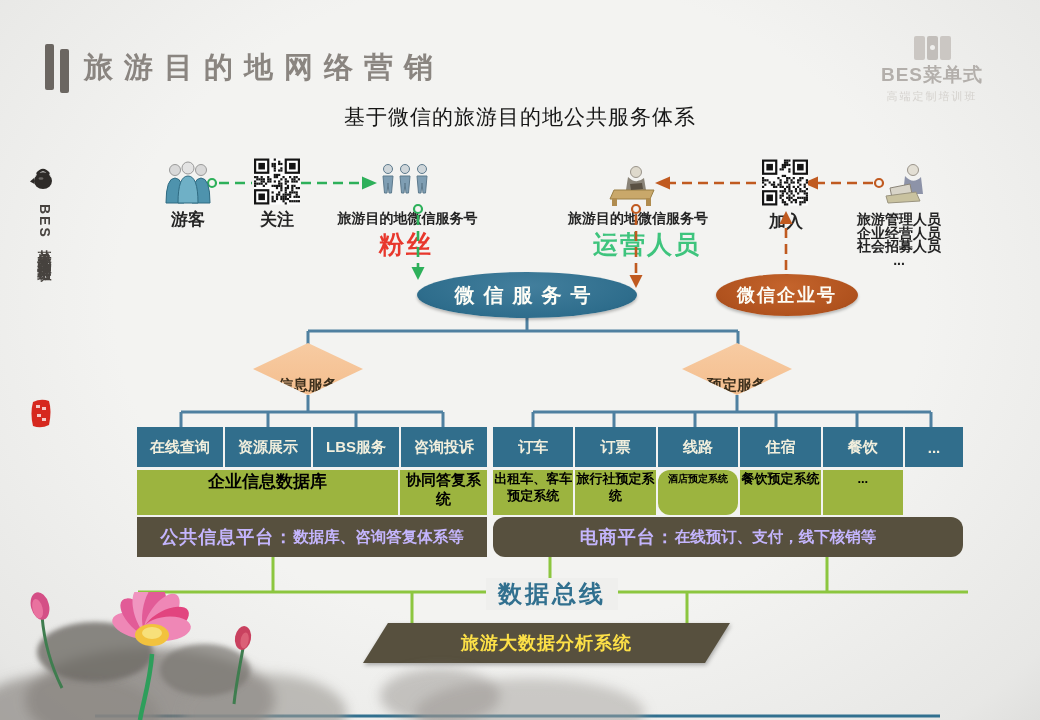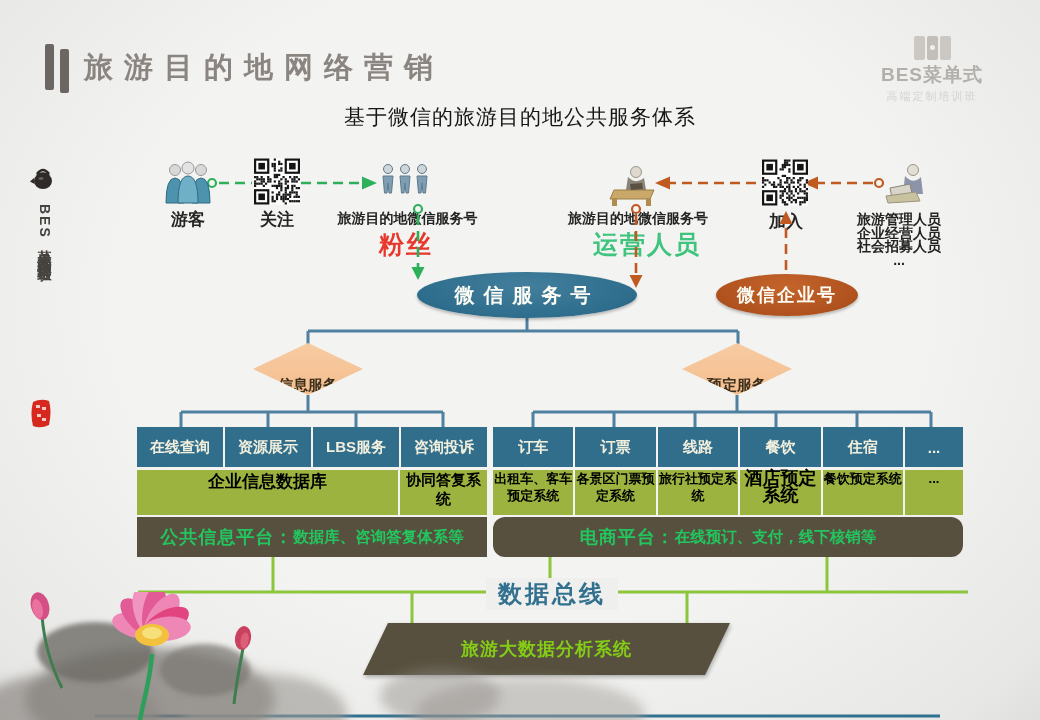--- a/index.html
+++ b/index.html
@@ -40,29 +40,29 @@
     box-shadow:0 2px 3px rgba(0,0,0,.25);}
   .diamond{position:absolute;width:110px;height:52px;background:linear-gradient(180deg,#f7cba2,var(--diamond-peach));
     clip-path:polygon(50% 0,100% 50%,50% 100%,0 50%);display:flex;align-items:flex-end;justify-content:center;
     font-size:15px;font-weight:bold;color:#3c2f1c;z-index:2;}
   
   .row{position:absolute;display:grid;gap:2px;z-index:2;}
   .cell-teal{background:var(--box-teal);color:#f2efdd;font-size:15px;font-weight:bold;
     display:flex;align-items:center;justify-content:center;text-align:center;}
   .cell-green{background:var(--row-green);color:#000000;font-weight:bold;
     display:flex;align-items:flex-start;justify-content:center;text-align:center;}
-  .band{position:absolute;background:var(--band-dark);color:#22c55e;display:flex;align-items:center;justify-content:center;
+  .band{position:absolute;background:var(--band-dark);color:#c4b5fd;display:flex;align-items:center;justify-content:center;
     white-space:nowrap;z-index:2;}
   .band .head{font-size:18px;font-weight:bold;letter-spacing:1px;}
   .band .rest{font-size:15.5px;font-weight:bold;}
   .bus-label{position:absolute;left:486px;top:578px;width:132px;text-align:center;background:#efefed;
     font-size:24px;font-weight:bold;color:var(--bus-label-blue);letter-spacing:3px;z-index:3;}
-  .bigdata{position:absolute;left:363px;top:623px;width:367px;height:52px;background:var(--band-dark);
+  .bigdata{position:absolute;left:363px;top:623px;width:367px;height:40px;background:var(--band-dark);
     clip-path:polygon(6.8% 0,100% 0,93.2% 100%,0% 100%);display:flex;align-items:center;justify-content:center;
-    color:#84cc16;font-size:18px;font-weight:bold;letter-spacing:1px;z-index:2;}
+    color:#fde047;font-size:18px;font-weight:bold;letter-spacing:1px;z-index:2;}
   .bigdata-wrap{position:absolute;left:363px;top:623px;filter:drop-shadow(1px 2px 2px rgba(0,0,0,.3));z-index:2;}
   
   .overlay{position:absolute;left:0;top:0;z-index:1;}
   .ln-gdash{stroke:var(--arrow-green);stroke-width:2.6;stroke-dasharray:10 6;fill:none;}
   .ln-odash{stroke:var(--arrow-orange);stroke-width:2.6;stroke-dasharray:10 6;fill:none;}
   .tri-g{fill:var(--arrow-green);}
   .tri-o{fill:var(--arrow-orange);}
   .ring-g{fill:#f4f4f2;stroke:var(--arrow-green);stroke-width:2.2;}
   .ring-o{fill:#f4f4f2;stroke:var(--arrow-orange);stroke-width:2.2;}
   .tree{stroke:var(--connector-blue);stroke-width:3;fill:none;}
@@ -469,30 +469,29 @@
   <div class="band" style="left:137px;top:517px;width:350px;height:40px;">
     <span class="head">公共信息平台：</span>
       <span class="rest">数据库、咨询答复体系等</span>
   </div>
 
   <div class="row" style="left:493px;top:427px;width:470px;height:40px;grid-template-columns:repeat(5,1fr) 58px;">
 
   <div class="cell-teal">订车</div>
       <div class="cell-teal">订票</div>
       <div class="cell-teal">线路</div>
+      <div class="cell-teal">住宿</div>
       <div class="cell-teal">餐饮</div>
-      <div class="cell-teal">住宿</div>
       <div class="cell-teal">...</div>
     </div>
   <div class="row" style="left:493px;top:470px;width:470px;height:45px;grid-template-columns:repeat(5,1fr) 58px;">
 
   <div class="cell-green" style="font-size:13px;line-height:17px;">出租车、客车预定系统</div>
-      <div class="cell-green" style="font-size:13px;line-height:17px;">各景区门票预定系统</div>
       <div class="cell-green" style="font-size:13px;line-height:17px;">旅行社预定系统</div>
-      <div class="cell-green" style="font-size:18px;line-height:17px;">酒店预定系统</div>
+      <div class="cell-green" style="font-size:10px;line-height:17px;border-radius:12px;">酒店预定系统</div>
       <div class="cell-green" style="font-size:13px;line-height:17px;">餐饮预定系统</div>
       <div class="cell-green" style="font-size:13px;line-height:17px;">...</div>
     </div>
   <div class="band" style="left:493px;top:517px;width:470px;height:40px;border-radius:12px;">
     <span class="head">电商平台：</span>
       <span class="rest">在线预订、支付，线下核销等</span>
   </div>
 
   <div class="bus-label">数据总线</div>
   <div class="bigdata-wrap" style="left:0;top:0;">

